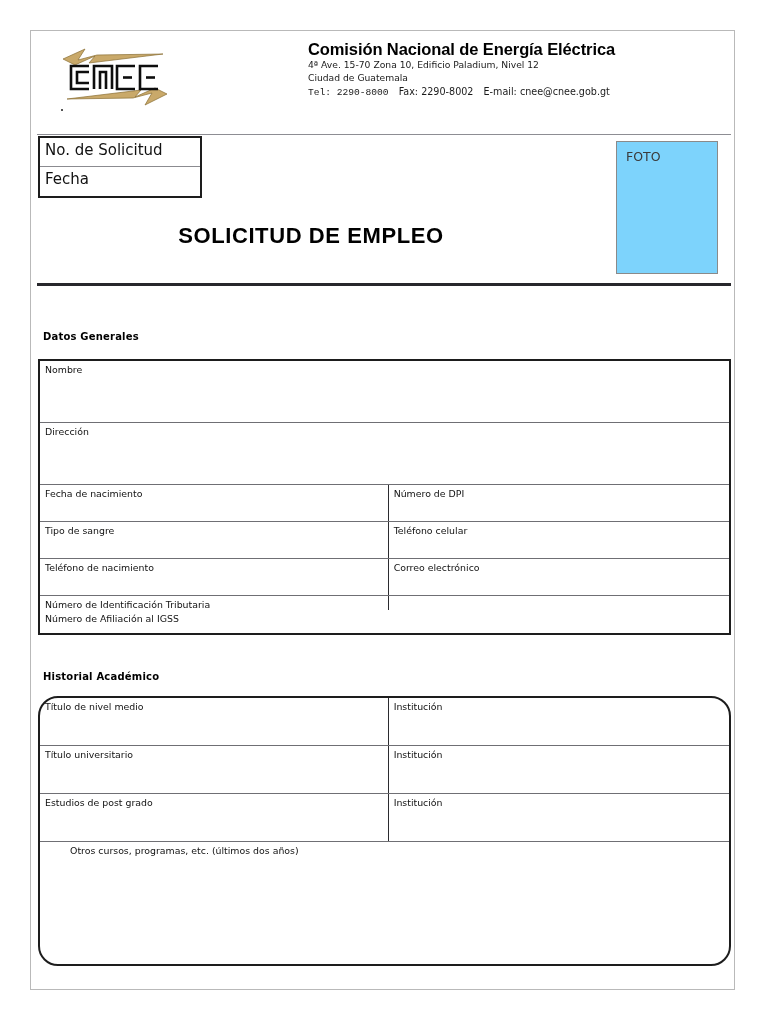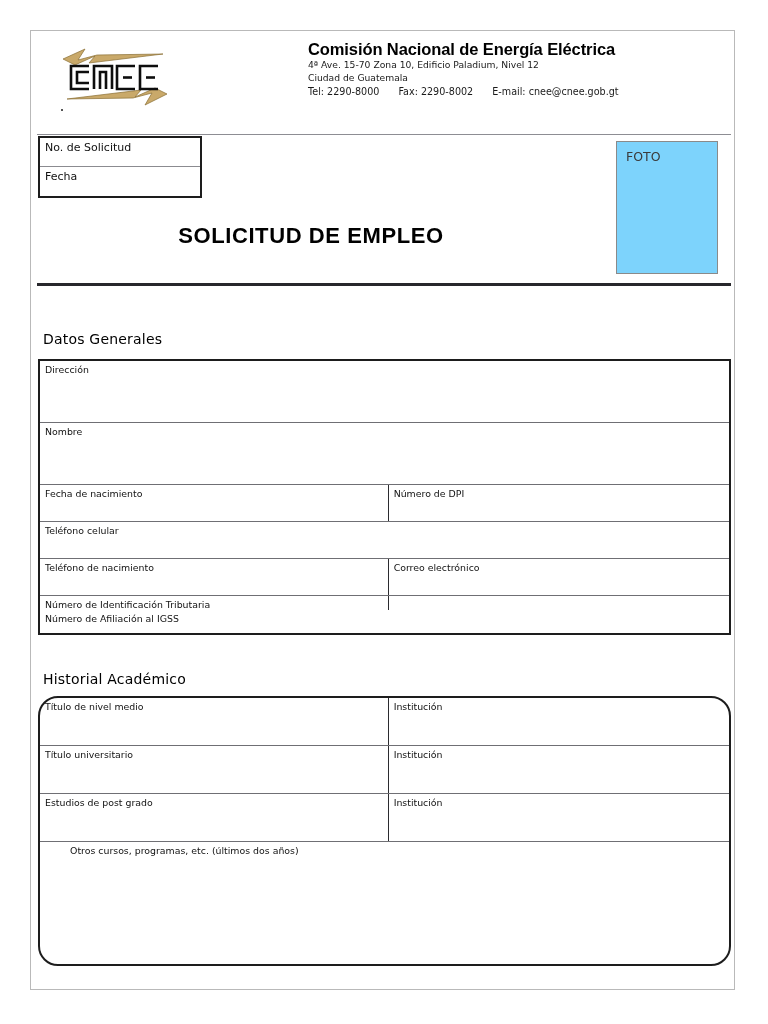--- a/index.html
+++ b/index.html
@@ -64,22 +64,22 @@
     white-space: nowrap;
   }
   .org-contact {
     font-family: "DejaVu Sans", sans-serif;
     font-size: 9.6px;
     color: #1a1a1a;
     line-height: 14px;
     margin-top: 1px;
     white-space: nowrap;
   }
-  .org-contact span { margin-left: 16px; }
-  .org-contact span:first-child { margin-left: 0; }
+  .org-contact span { margin-left: 7px; }
+  .org-contact span:first-child { margin-left: 0; font-family: Liberation Mono, monospace; }
 
   
   .rule-thin {
     position: absolute;
     left: 6px;
     top: 103px;
     width: 694px;
     height: 1px;
     background: #8d8d93;
   }
@@ -97,21 +97,21 @@
   .solicitud-row {
     position: relative;
     height: 50%;
     box-sizing: border-box;
   }
   .solicitud-row.top { border-bottom: 1px solid #8b8b90; }
   .solicitud-label {
     position: absolute;
     left: 5px;
     top: 3px;
-    font-size: 11px;
+    font-size: 15px;
     color: #111111;
     white-space: nowrap;
   }
 
   
   .doc-title {
     position: absolute;
     left: 0;
     top: 192px;
     width: 560px;
@@ -149,22 +149,22 @@
     top: 252px;
     width: 694px;
     height: 3px;
     background: #28282c;
   }
 
   
   .section-heading {
     position: absolute;
     font-family: "DejaVu Sans", sans-serif;
-    font-size: 14px;
-    font-weight: normal;
+    font-size: 10px;
+    font-weight: bold;
     color: #000000;
     letter-spacing: 0.2px;
     white-space: nowrap;
   }
   #heading-datos   { left: 12px; top: 300px; }
   #heading-academico { left: 12px; top: 640px; }
 
   
   .form-table {
     position: absolute;
@@ -273,40 +273,43 @@
   </div>
 
   <div class="rule-thick"></div>
 
   <div class="section-heading" id="heading-datos">Datos Generales</div>
 
   <div class="form-table" id="table-datos">
 
     <div class="frow h-tall">
       <div class="fcell full">
-        <div class="fcell-label">Dirección</div>
+        <div class="fcell-label">Nombre</div>
       </div>
     </div>
 
     <div class="frow h-tall">
       <div class="fcell full">
-        <div class="fcell-label">Nombre</div>
+        <div class="fcell-label">Dirección</div>
       </div>
     </div>
 
     <div class="frow h-small">
       <div class="fcell half">
         <div class="fcell-label">Fecha de nacimiento</div>
       </div>
       <div class="fcell half-right">
         <div class="fcell-label">Número de DPI</div>
       </div>
     </div>
 
     <div class="frow h-small">
+      <div class="fcell half">
+        <div class="fcell-label">Tipo de sangre</div>
+      </div>
       <div class="fcell half-right">
         <div class="fcell-label">Teléfono celular</div>
       </div>
     </div>
 
     <div class="frow h-small">
       <div class="fcell half">
         <div class="fcell-label">Teléfono de nacimiento</div>
       </div>
       <div class="fcell half-right">

